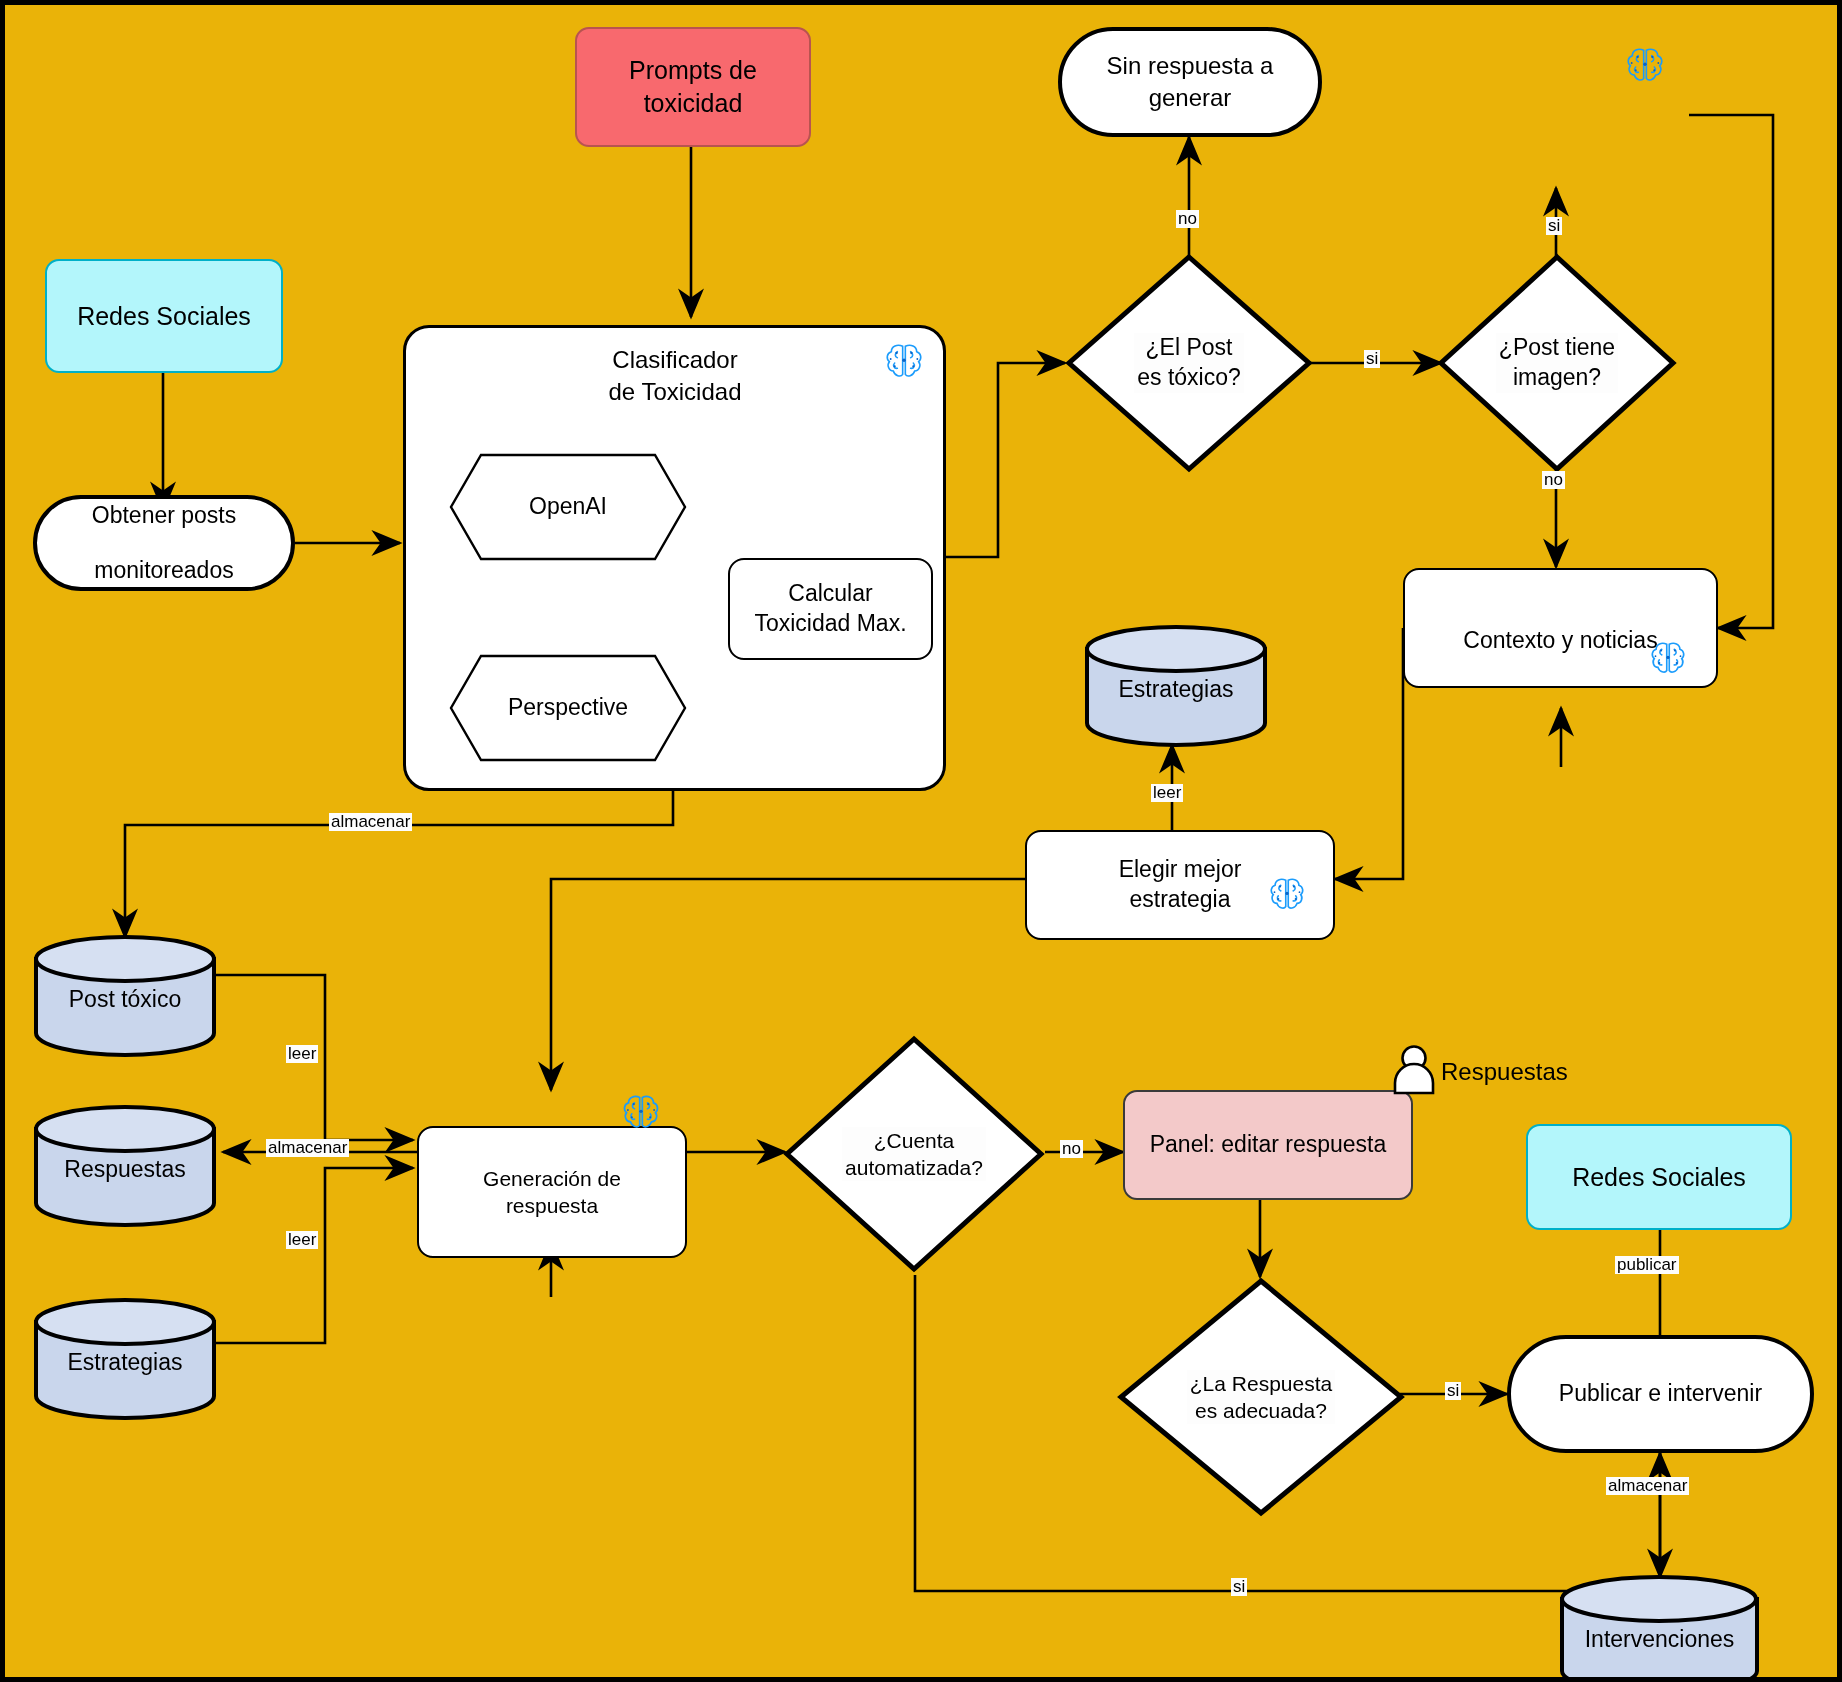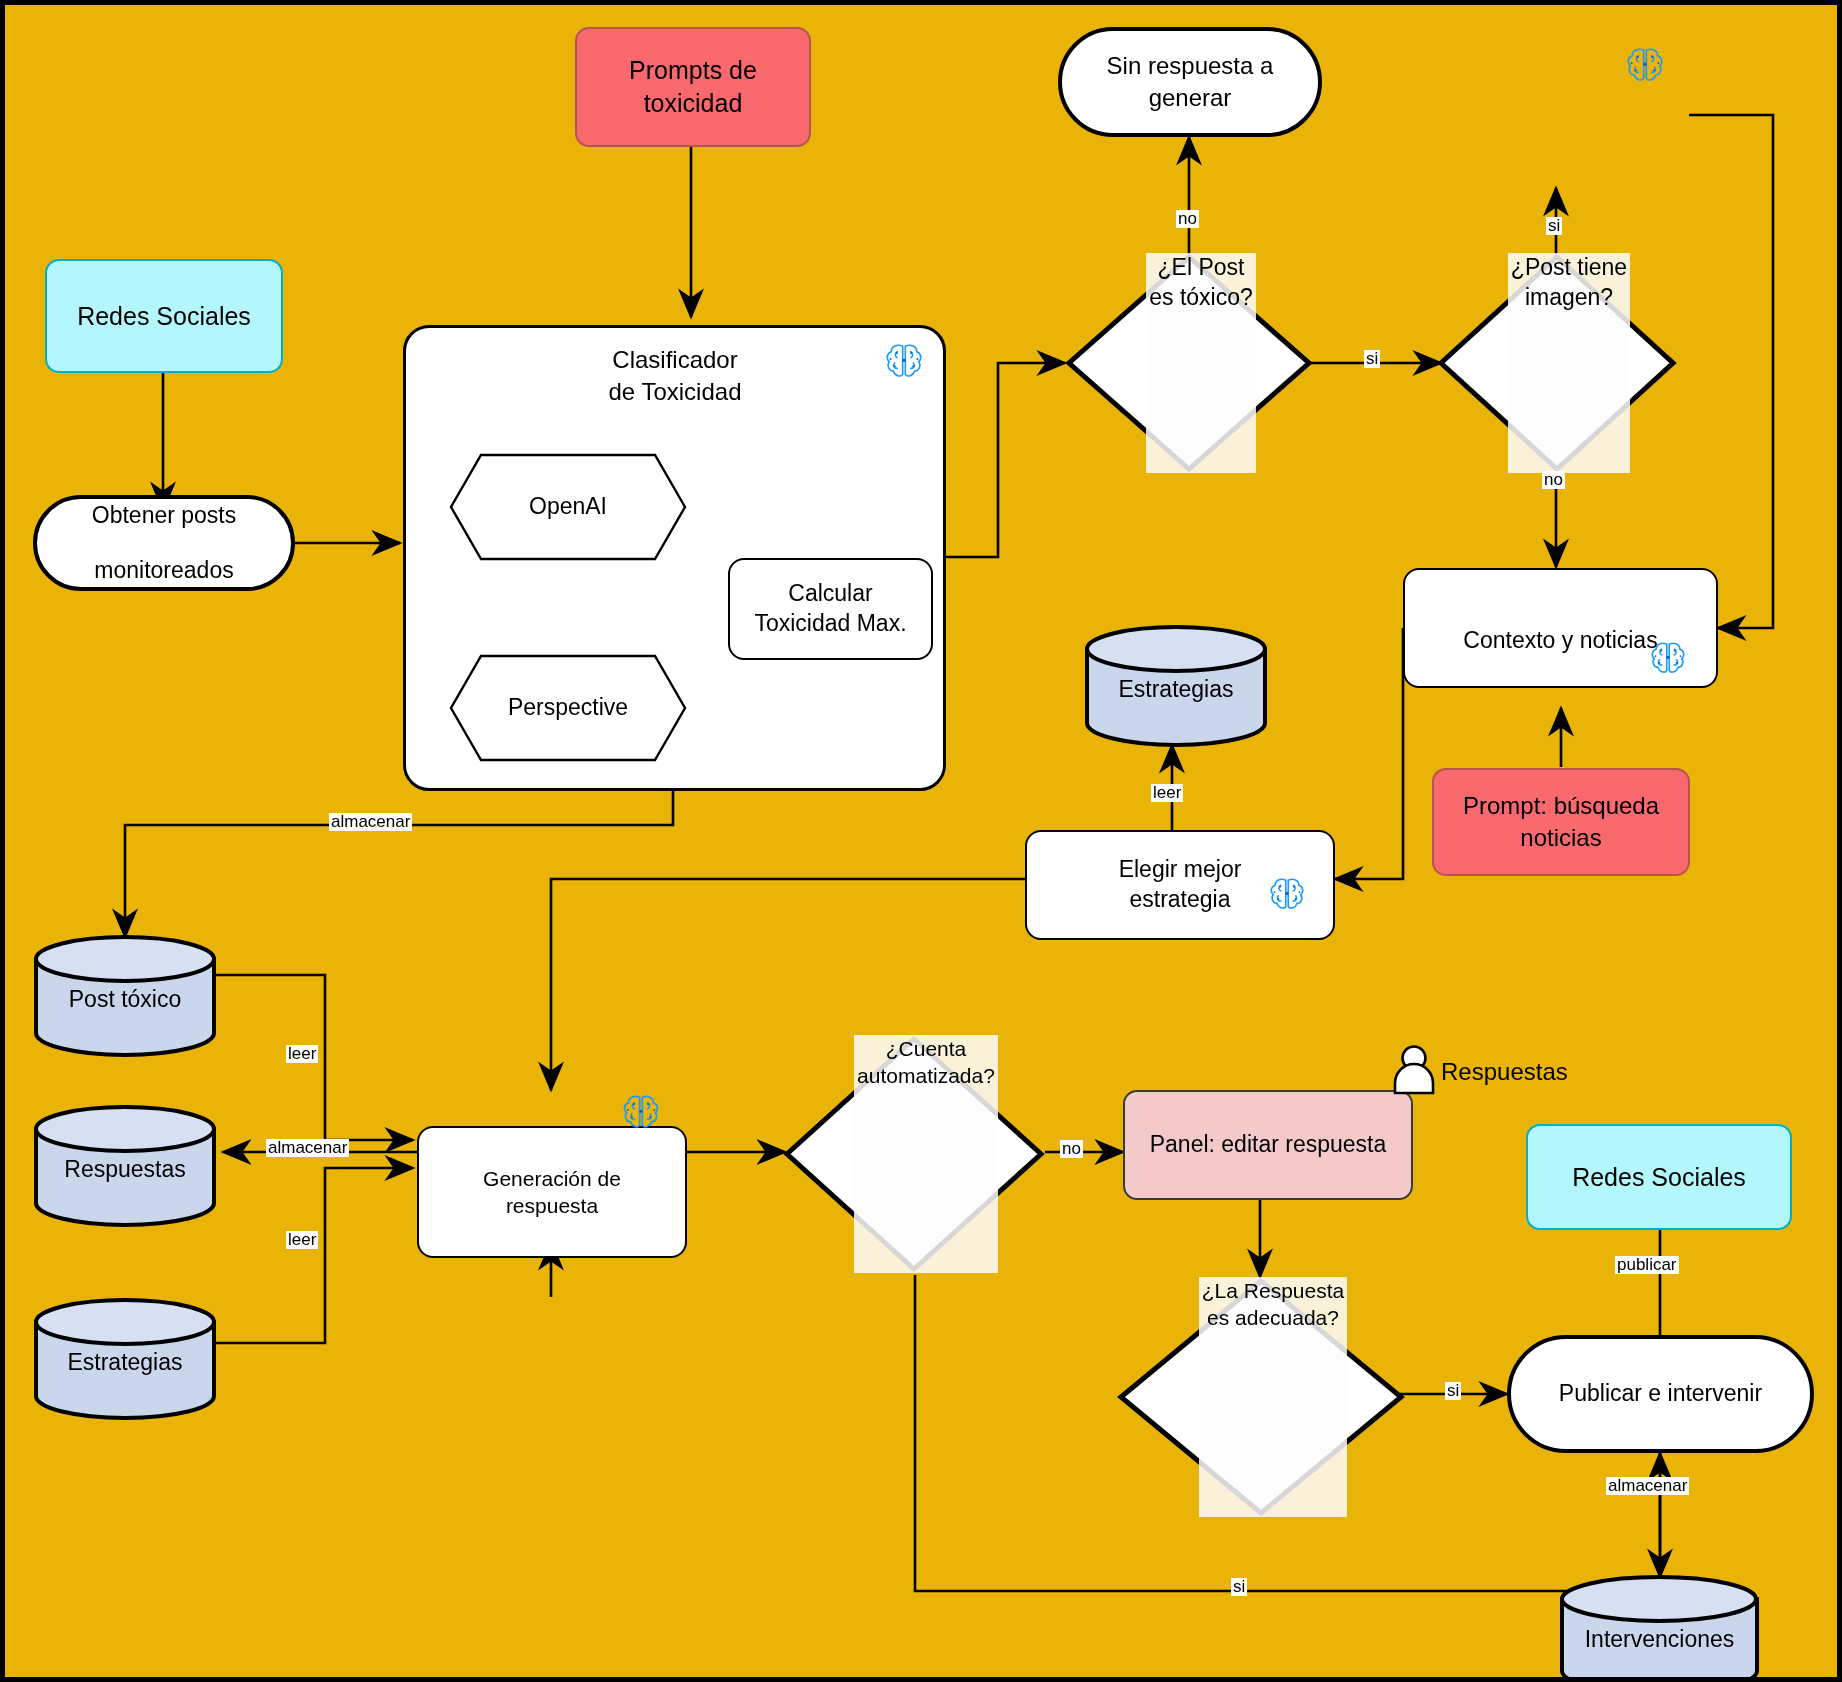--- a/index.html
+++ b/index.html
@@ -16,21 +16,21 @@
   .node{position:absolute;box-sizing:border-box;display:flex;align-items:center;justify-content:center;text-align:center;color:#000;}
   .rrect{background:#fff;border:2px solid #000;border-radius:16px;}
   .red{background:#f8696e;border:2px solid #b85450;border-radius:14px;}
   .cyan{background:#b3f6fb;border:2px solid #00b0c8;border-radius:14px;}
   .pink{background:#f3c9c9;border:2px solid #3a3a3a;border-radius:14px;}
   .stadium{background:#fff;border:4px solid #000;border-radius:999px;}
   .group{background:#fff;border:3px solid #000;border-radius:26px;}
   .hex{position:absolute;}
   .hexlabel{position:absolute;display:flex;align-items:center;justify-content:center;width:100%;height:100%;}
   .diamondwrap{position:absolute;}
-  .diamondlabel{position:absolute;left:12px;top:0;width:100%;height:100%;display:flex;justify-content:center;text-align:center;line-height:1.22;}
+  .diamondlabel{position:absolute;left:0;top:0;width:100%;height:100%;display:flex;align-items:center;justify-content:center;text-align:center;line-height:1.22;}
   .cyl{position:absolute;}
   .cyllabel{position:absolute;left:0;width:100%;text-align:center;}
   .edgelabel{position:absolute;background:#fdfdfd;padding:0 2px;font-size:17px;line-height:1.05;color:#000;white-space:nowrap;}
   .brain{position:absolute;width:44px;height:40px;}
   .actor{position:absolute;width:46px;height:50px;}
   .t21{font-size:21px;line-height:1.3;}
   .t23{font-size:23px;line-height:1.3;}
   .t24{font-size:24px;line-height:1.32;}
   .t25{font-size:25px;line-height:1.32;}
   .dlabelbg{background:rgba(253,253,253,0.85);padding:0 3px;}
@@ -236,24 +236,20 @@
       <circle cx="32" cy="29" r="2.6"></circle>
         <circle cx="21" cy="18" r="1.7"></circle>
         <circle cx="43" cy="18" r="1.7"></circle>
       <circle cx="18" cy="38" r="1.7"></circle>
         <circle cx="46" cy="38" r="1.7"></circle>
       <circle cx="12" cy="27" r="1.4"></circle>
         <circle cx="52" cy="27" r="1.4"></circle>
     </g>
   </svg>
 
-  <div class="node red t24" style="left:1427px;top:763px;width:258px;height:108px;flex-direction:column;">
-    <span>Prompt: búsqueda</span>
-    <span>noticias</span>
-  </div>
 
   <div class="cyl" style="left:1078px;top:620px;width:186px;height:122px;">
     <svg width="186" height="122" viewBox="0 0 186 122">
       <path d="M4,24 L4,98 A89,22 0 0 0 182,98 L182,24 Z" fill="#c9d6ec" stroke="#000" stroke-width="4"></path>
       <ellipse cx="93" cy="24" rx="89" ry="22" fill="#d6e0f2" stroke="#000" stroke-width="4"></ellipse>
     </svg>
     <div class="cyllabel t23" style="top:50px;">
       <span>Estrategias</span>
     </div>
   </div>

